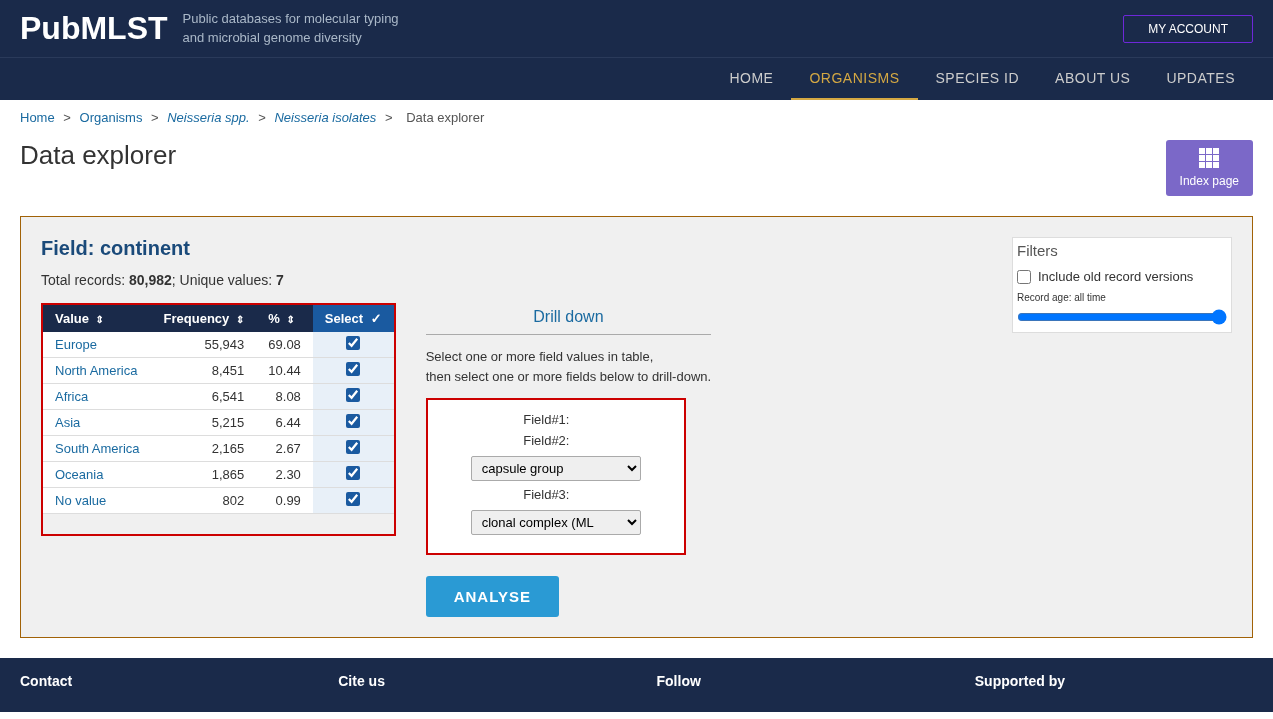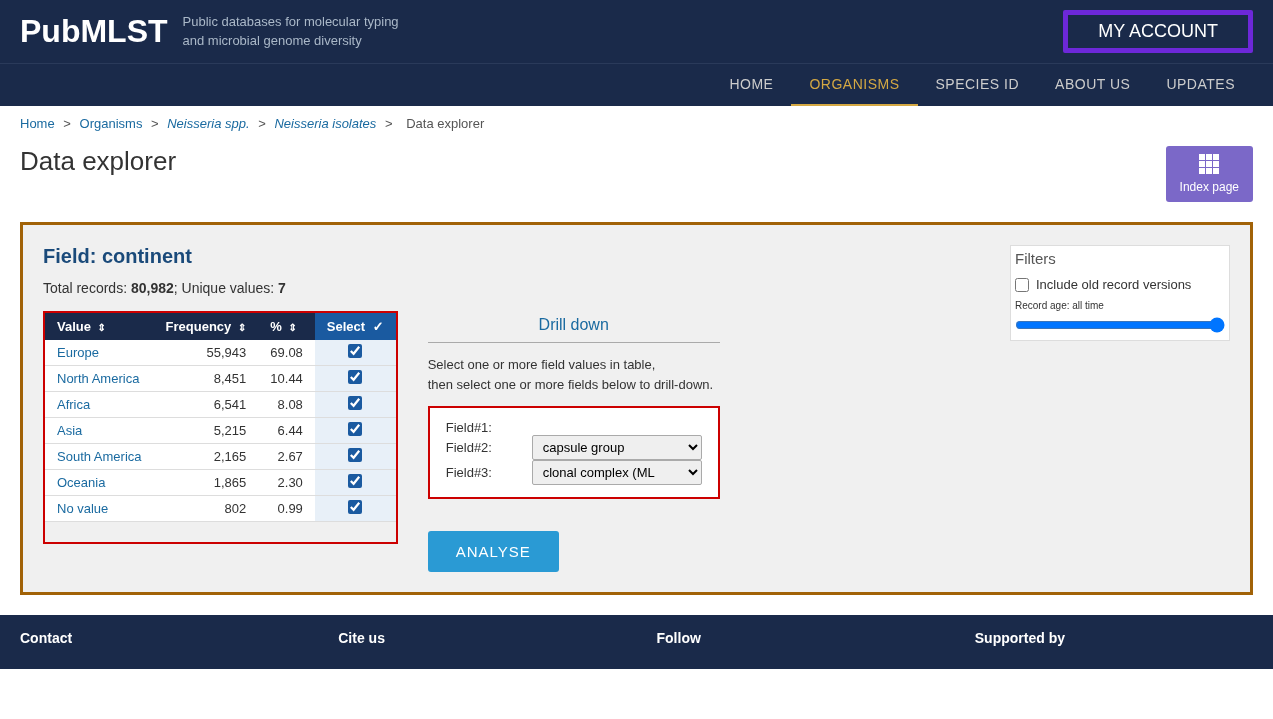--- a/index.html
+++ b/index.html
@@ -23,25 +23,25 @@
       font-weight: bold;
       color: white;
     }
     .logo-tagline {
       color: #aab8c8;
       font-size: 13px;
       line-height: 1.4;
     }
     .my-account-btn {
       background: transparent;
-      border: 5px solid #6d28d9;
-      color: white;
-      padding: 6px 30px;
+      border: 1px solid #6d28d9;
+      color: white;
+      padding: 6px 24px;
       cursor: pointer;
-      font-size: 18px;
+      font-size: 12px;
       border-radius: 2px;
     }
 
     
     .nav {
       background-color: #1a2a4a;
       border-top: 1px solid #2a3a5a;
       display: flex;
       justify-content: flex-end;
       padding: 0 20px;
@@ -100,21 +100,21 @@
       background: white;
       width: 6px;
       height: 6px;
     }
 
     
     .main-content {
       margin: 10px 20px;
       background: #f0f0f0;
       padding: 20px;
-      border: 3px solid #a16207;
+      border: 1px solid #a16207;
       display: flex;
       gap: 20px;
     }
     .left-panel { flex: 1; }
     .right-panel { width: 220px; }
 
     .field-title {
       font-size: 20px;
       color: #1a4a7a;
       margin-bottom: 12px;
@@ -189,46 +189,47 @@
     .drill-fields-box {
       border: 2px solid #cc0000;
       padding: 12px 16px;
       background: white;
       display: inline-block;
       min-width: 260px;
     }
     .drill-field-row {
       display: flex;
       align-items: center;
-      margin-bottom: 0;
-      gap: 21px;
+      margin-bottom: 6px;
+      gap: 8px;
+      flex-direction: column;
     }
     .drill-field-label {
       font-size: 13px;
       white-space: nowrap;
       min-width: 65px;
     }
     .drill-field-select {
       font-size: 13px;
       padding: 3px 6px;
       border: 1px solid #aaa;
       border-radius: 2px;
       min-width: 170px;
     }
     .analyse-btn {
       background: #2a9ad4;
       color: white;
       border: none;
       padding: 12px 28px;
       font-size: 15px;
-      font-weight: normal;
+      font-weight: bold;
       letter-spacing: 1px;
       cursor: pointer;
       border-radius: 3px;
-      margin-top: 32px;
+      margin-top: 21px;
       display: block;
     }
 
     
     .filters-panel {
       background: white;
       border: 1px solid #ddd;
       padding: 4px;
     }
     .filters-title {

